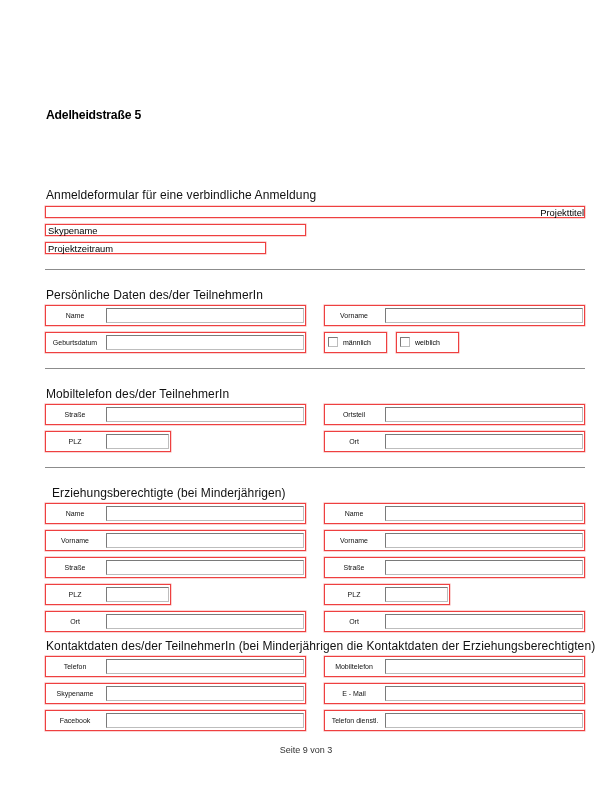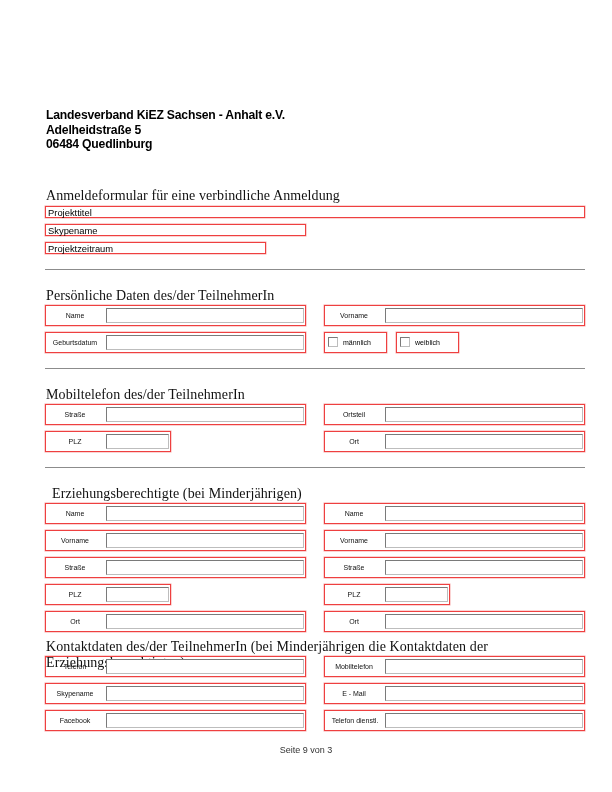--- a/index.html
+++ b/index.html
@@ -1,43 +1,41 @@
 <!DOCTYPE html>
 <html><head>
 <meta charset="utf-8">
 <style>
   html, body { margin:0; padding:0; background:#ffffff; }
   body { width:612px; height:792px; position:relative; overflow:hidden;
          font-family:"Liberation Sans", sans-serif; color:#000; }
   .abs { position:absolute; }
   .header { left:46px; top:108px; font-weight:bold; font-size:12.2px; line-height:14.5px; letter-spacing:-0.2px; }
-  .section-title { font-size:14px; letter-spacing:0.1px; color:#111;font-family:Liberation Serif, serif; }
+  .section-title { font-size:12px; letter-spacing:0.1px; color:#111; }
   .hr { left:45px; width:540px; height:0; border-top:1.5px solid #8c8c8c; }
   .pbox { border:1px solid #ee4040; box-shadow:0 0 0 0.5px #f7a6a6; height:12px;
           font-size:9.4px; line-height:12px; padding-left:2px; box-sizing:border-box; }
   .field { border:1px solid #ee4040; box-shadow:0 0 0 0.5px #f7a6a6; height:21px; box-sizing:border-box; }
   .field .lbl { position:absolute; top:0; height:19px; line-height:19px; font-size:7px; text-align:center; color:#111; }
   .field .inp { position:absolute; top:2px; height:15px; border:1px solid #7a7a7a;
                 border-right-color:#bdbdbd; border-bottom-color:#bdbdbd; box-sizing:border-box; background:#fff; }
   .chk { position:absolute; top:4px; left:3px; width:10px; height:10px; border:1px solid #7a7a7a;
          border-right-color:#bdbdbd; border-bottom-color:#bdbdbd; box-sizing:border-box; }
   .chk-lbl { position:absolute; top:0; left:18px; line-height:19px; font-size:7px; }
   .footer { left:0; width:612px; top:745px; text-align:center; font-size:9px; color:#333; }
 </style>
 </head>
 <body>
 
 <div class="abs header">
-  <div>Landesverband KiEZ Sachsen - Anhalt e.V.</div>
   <div>Adelheidstraße 5</div>
-  <div>06484 Quedlinburg</div>
 </div>
 
 <div class="abs section-title" style="left:46px;top:188px;">Anmeldeformular für eine verbindliche Anmeldung</div>
-<div class="abs pbox" style="left:45px;top:206px;width:540px;">Projekttitel</div>
+<div class="abs pbox" style="left:45px;top:206px;width:540px;text-align:right;">Projekttitel</div>
 <div class="abs pbox" style="left:45px;top:224px;width:261px;">Skypename</div>
 <div class="abs pbox" style="left:45px;top:242px;width:221px;">Projektzeitraum</div>
 <div class="abs hr" style="top:269px;"></div>
 
 <div class="abs section-title" style="left:46px;top:288px;">Persönliche Daten des/der  TeilnehmerIn</div>
 
 <div class="abs field" style="left:45px;top:305px;width:261px;">
   <div class="lbl" style="left:0;width:58px;">Name</div>
   <div class="inp" style="left:60px;width:198px;"></div>
 </div>

